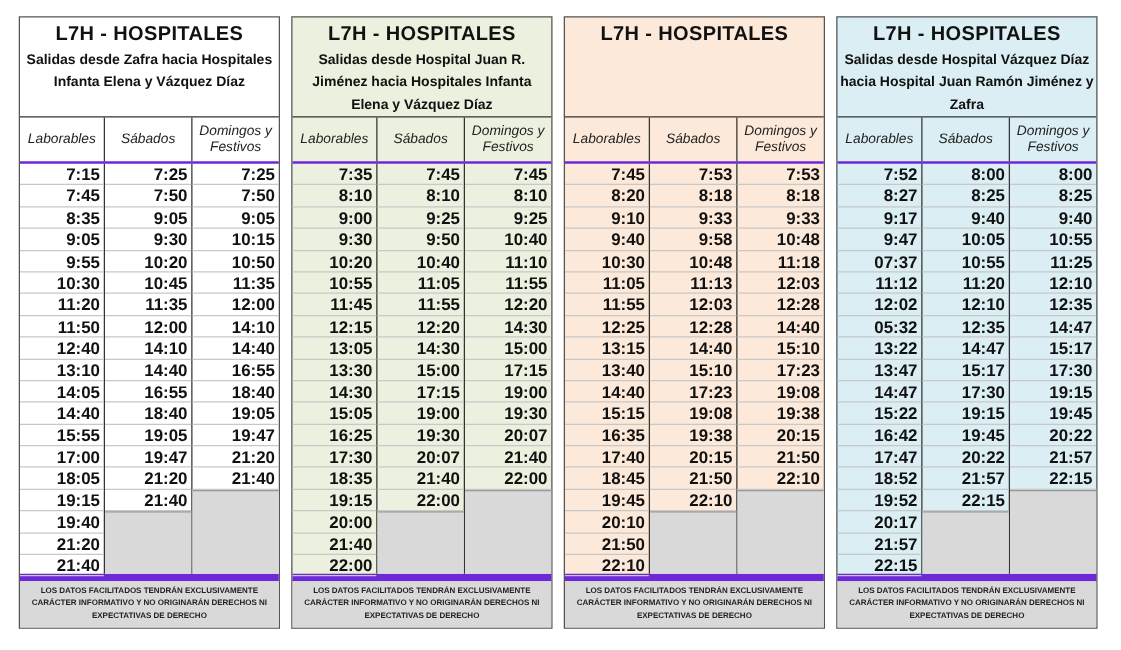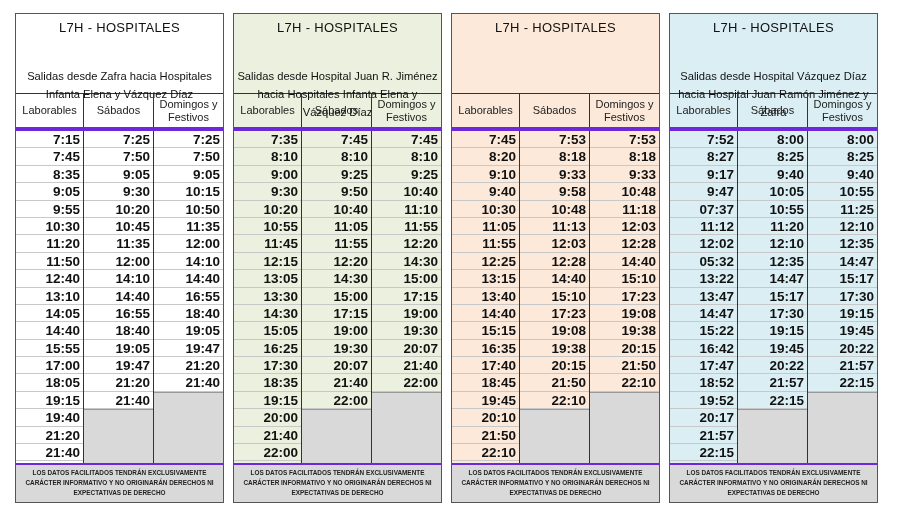--- a/index.html
+++ b/index.html
@@ -3,28 +3,28 @@
 <meta charset="utf-8">
 <style>
   html, body { margin:0; padding:0; background:#ffffff; }
   body { width:897px; height:520px; position:relative; font-family:"Liberation Sans", sans-serif; overflow:hidden; }
   .panel { position:absolute; top:13px; width:209px; height:490px; border:1px solid #555; box-sizing:border-box; display:flex; flex-direction:column; }
   .p0 { left:15px; background:#ffffff; }
   .p1 { left:233px; background:#ebf1de; }
   .p2 { left:451px; background:#fde9d9; }
   .p3 { left:669px; background:#daeef3; }
   .head { height:80px; border-bottom:1px solid #333; text-align:center; box-sizing:border-box; padding-top:3px; }
-  .title { font-weight:normal; font-size:13px; letter-spacing:0.3px; color:#111; line-height:22px; }
-  .sub { font-weight:normal; font-size:11.2px; color:#111; line-height:18px; padding:0 2px;margin-top:28px; }
-  .cols { display:flex; height:37px; border-bottom:4px solid #6d28d9; box-sizing:border-box; }
+  .title { font-weight:bold; font-size:16px; letter-spacing:0.3px; color:#111; line-height:22px; }
+  .sub { font-weight:bold; font-size:11.2px; color:#111; line-height:18px; padding:0 2px; }
+  .cols { display:flex; height:37px; border-bottom:2px solid #6d28d9; box-sizing:border-box;font-style:italic; }
   .ch { display:flex; align-items:center; justify-content:center; text-align:center; font-size:11px; color:#222; line-height:13px; box-sizing:border-box; }
   .c0 { width:68px; border-right:1px solid #333; }
   .c1 { width:70px; border-right:1px solid #333; }
   .c2 { flex:1; }
-  .body { display:flex; height:334px; border-bottom:2px solid #6d28d9; box-sizing:border-box; }
+  .body { display:flex; height:334px; border-bottom:6px solid #6d28d9; box-sizing:border-box; }
   .col { display:flex; flex-direction:column; box-sizing:border-box; }
   .col.c2 { width:auto; }
   .cell { height:17.4px; line-height:17.4px; text-align:right; font-weight:bold; font-size:13.5px; color:#111; padding-right:3px; border-bottom:1px solid #c8c8c8; box-sizing:border-box; }
   .filler { flex:1; background:#d9d9d9; border-top:1px solid #999; }
   .foot { flex:1; background:#d9d9d9; text-align:center; font-weight:bold; font-size:6.4px; line-height:10px; color:#222; padding-top:3px; box-sizing:border-box; }
 </style>
 </head>
 <body>
 
 <div id="root">

